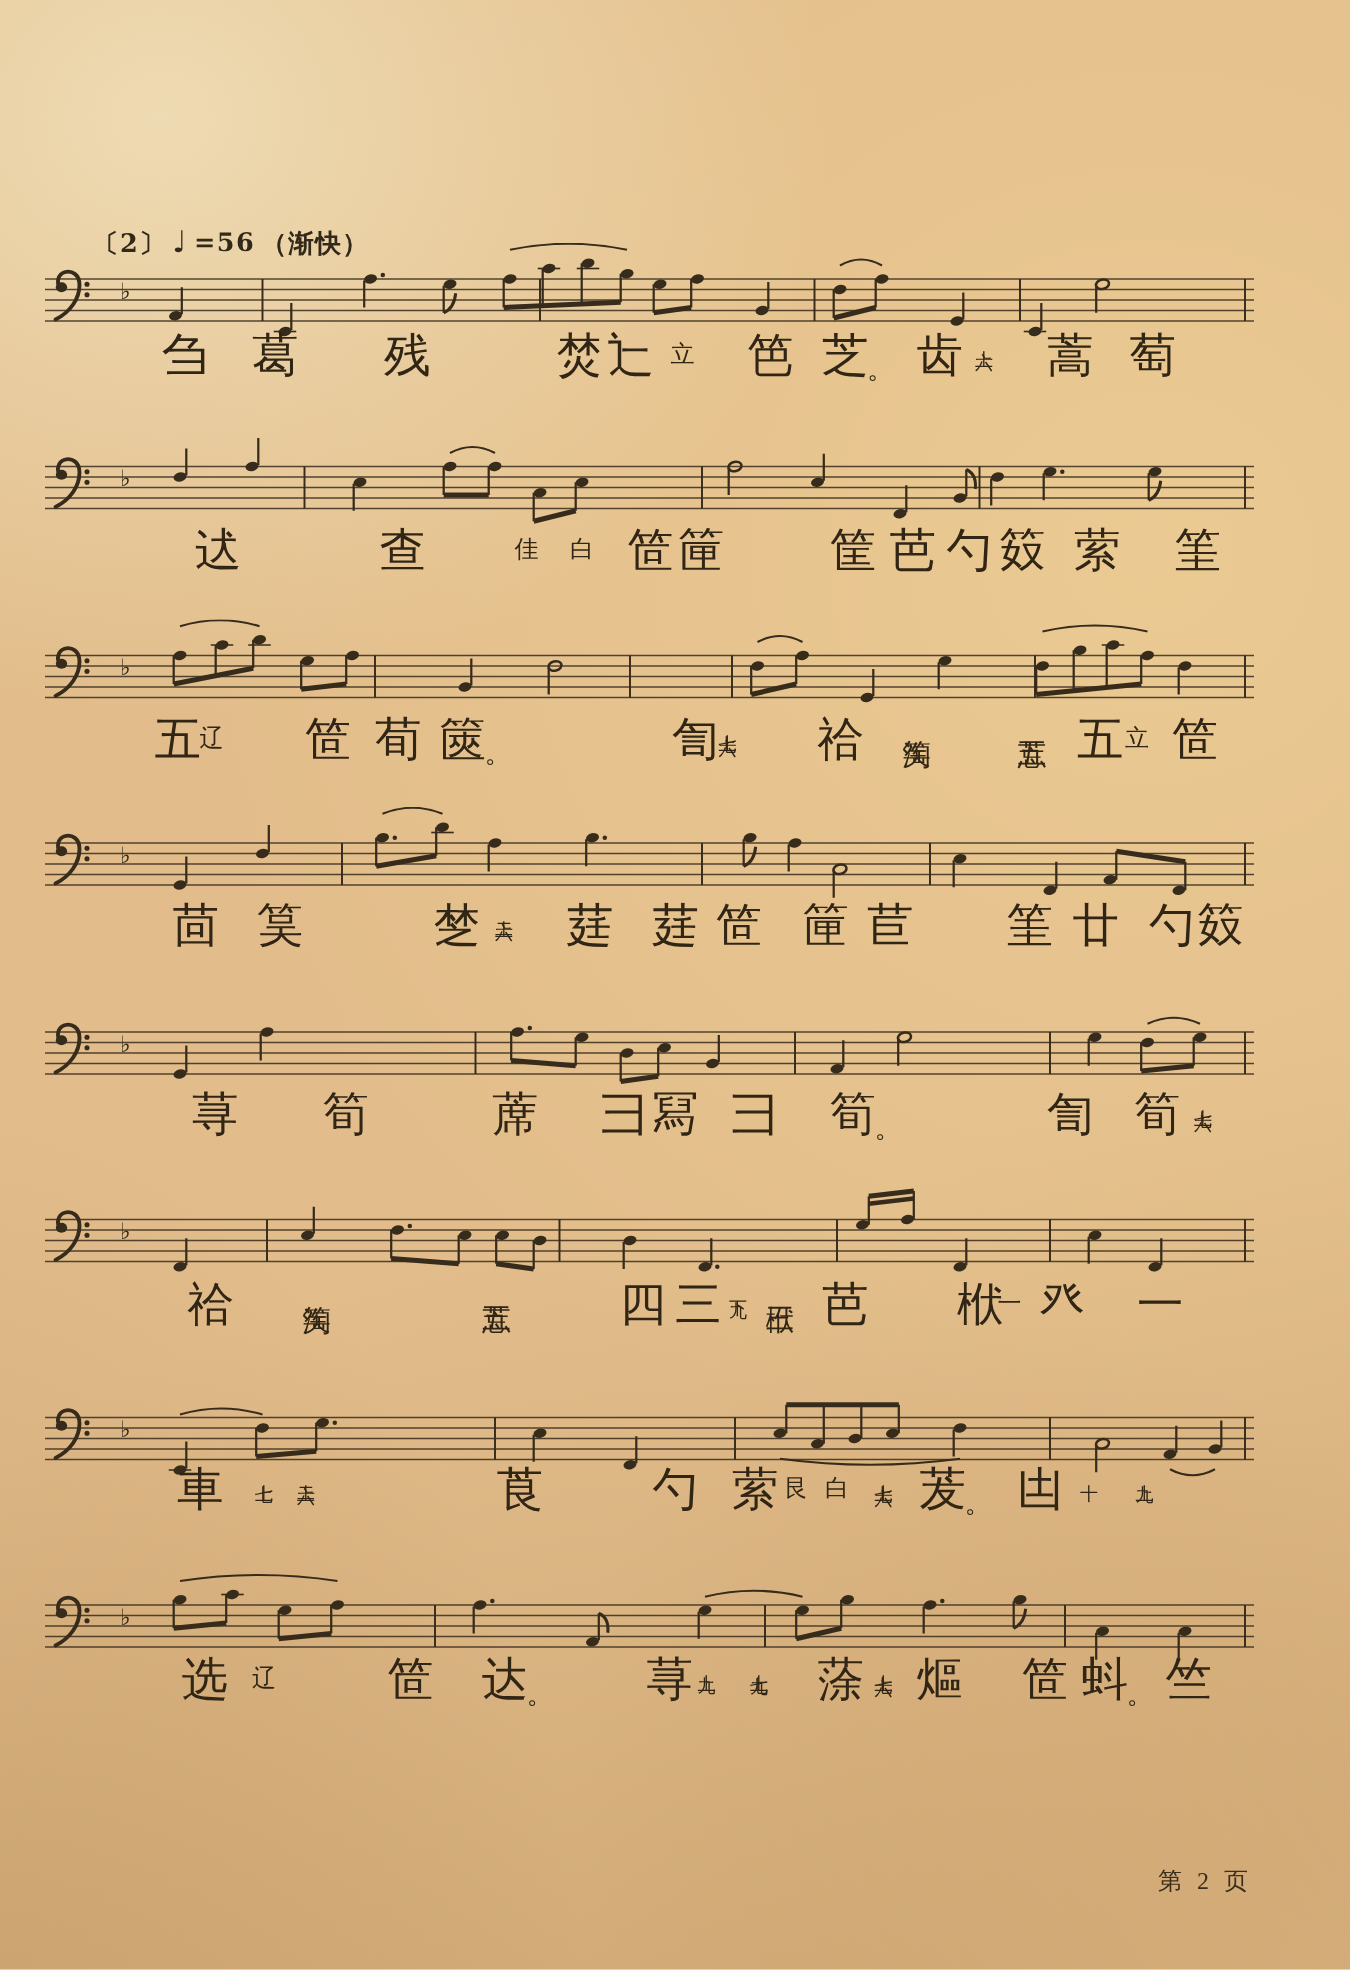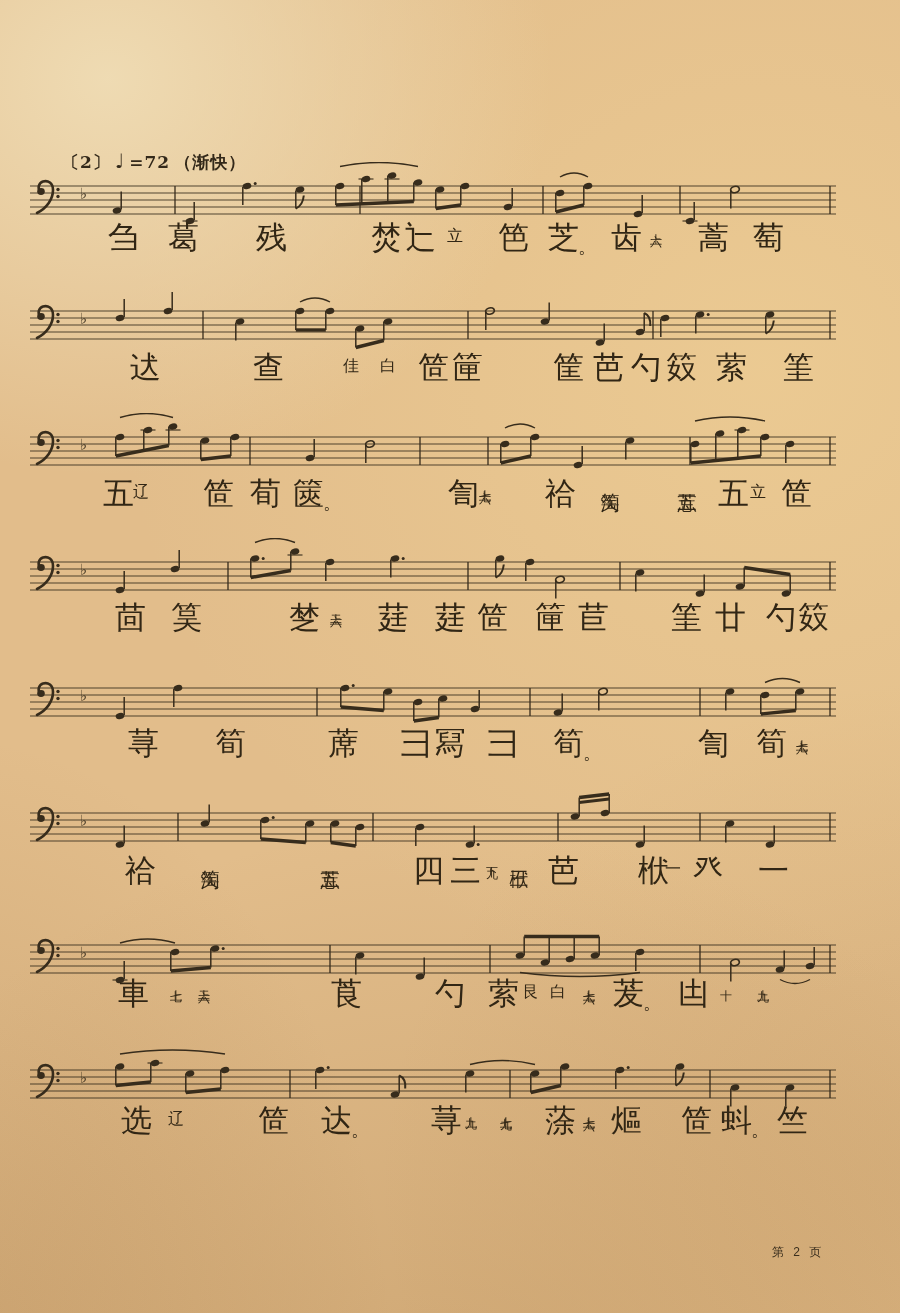--- a/index.html
+++ b/index.html
@@ -25,33 +25,33 @@
   .sys{position:absolute;left:28px;}
   .sys svg{display:block;}
   .grow{position:absolute;left:0;width:900px;height:0;font-family:"DejaVu Serif","Liberation Serif",serif;color:#312615;}
   .grow span{position:absolute;line-height:1;white-space:nowrap;}
   .gm{font-size:31px;}
   .gs{font-size:16px;top:6px;}
   .ga{font-size:12px;writing-mode:vertical-rl;text-orientation:upright;top:2px;letter-spacing:1px;}
   .gk{font-size:19px;writing-mode:vertical-rl;text-orientation:upright;top:0;letter-spacing:1px;}
   .gd{font-size:18px;top:16px;}
   .footer{
-    position:absolute;left:772px;top:1244px;font-size:12px;letter-spacing:3px;
-    font-family:Liberation Sans, sans-serif;color:#3a2e1d;
+    position:absolute;left:772px;top:1244px;font-size:16px;letter-spacing:3px;
+    font-family:Liberation Serif, serif;color:#3a2e1d;
   }
 </style>
 </head>
 <body>
 
 <div class="page">
 
   <div class="header">
     <span>〔2〕</span>
     <span class="notesym">♩</span>
-    <span>=72</span>
+    <span>=56</span>
     <span>（渐快）</span>
   </div>
 
   <div id="score-root">
       <div class="sys" style="top: 162px;">
         <svg width="810" height="76">
           <line x1="2" y1="24" x2="808" y2="24" stroke="#372c1c" stroke-width="1.15" opacity="0.85"></line>
           <line x1="2" y1="31" x2="808" y2="31" stroke="#372c1c" stroke-width="1.15" opacity="0.85"></line>
           <line x1="2" y1="38" x2="808" y2="38" stroke="#372c1c" stroke-width="1.15" opacity="0.85"></line>
           <line x1="2" y1="45" x2="808" y2="45" stroke="#372c1c" stroke-width="1.15" opacity="0.85"></line>

